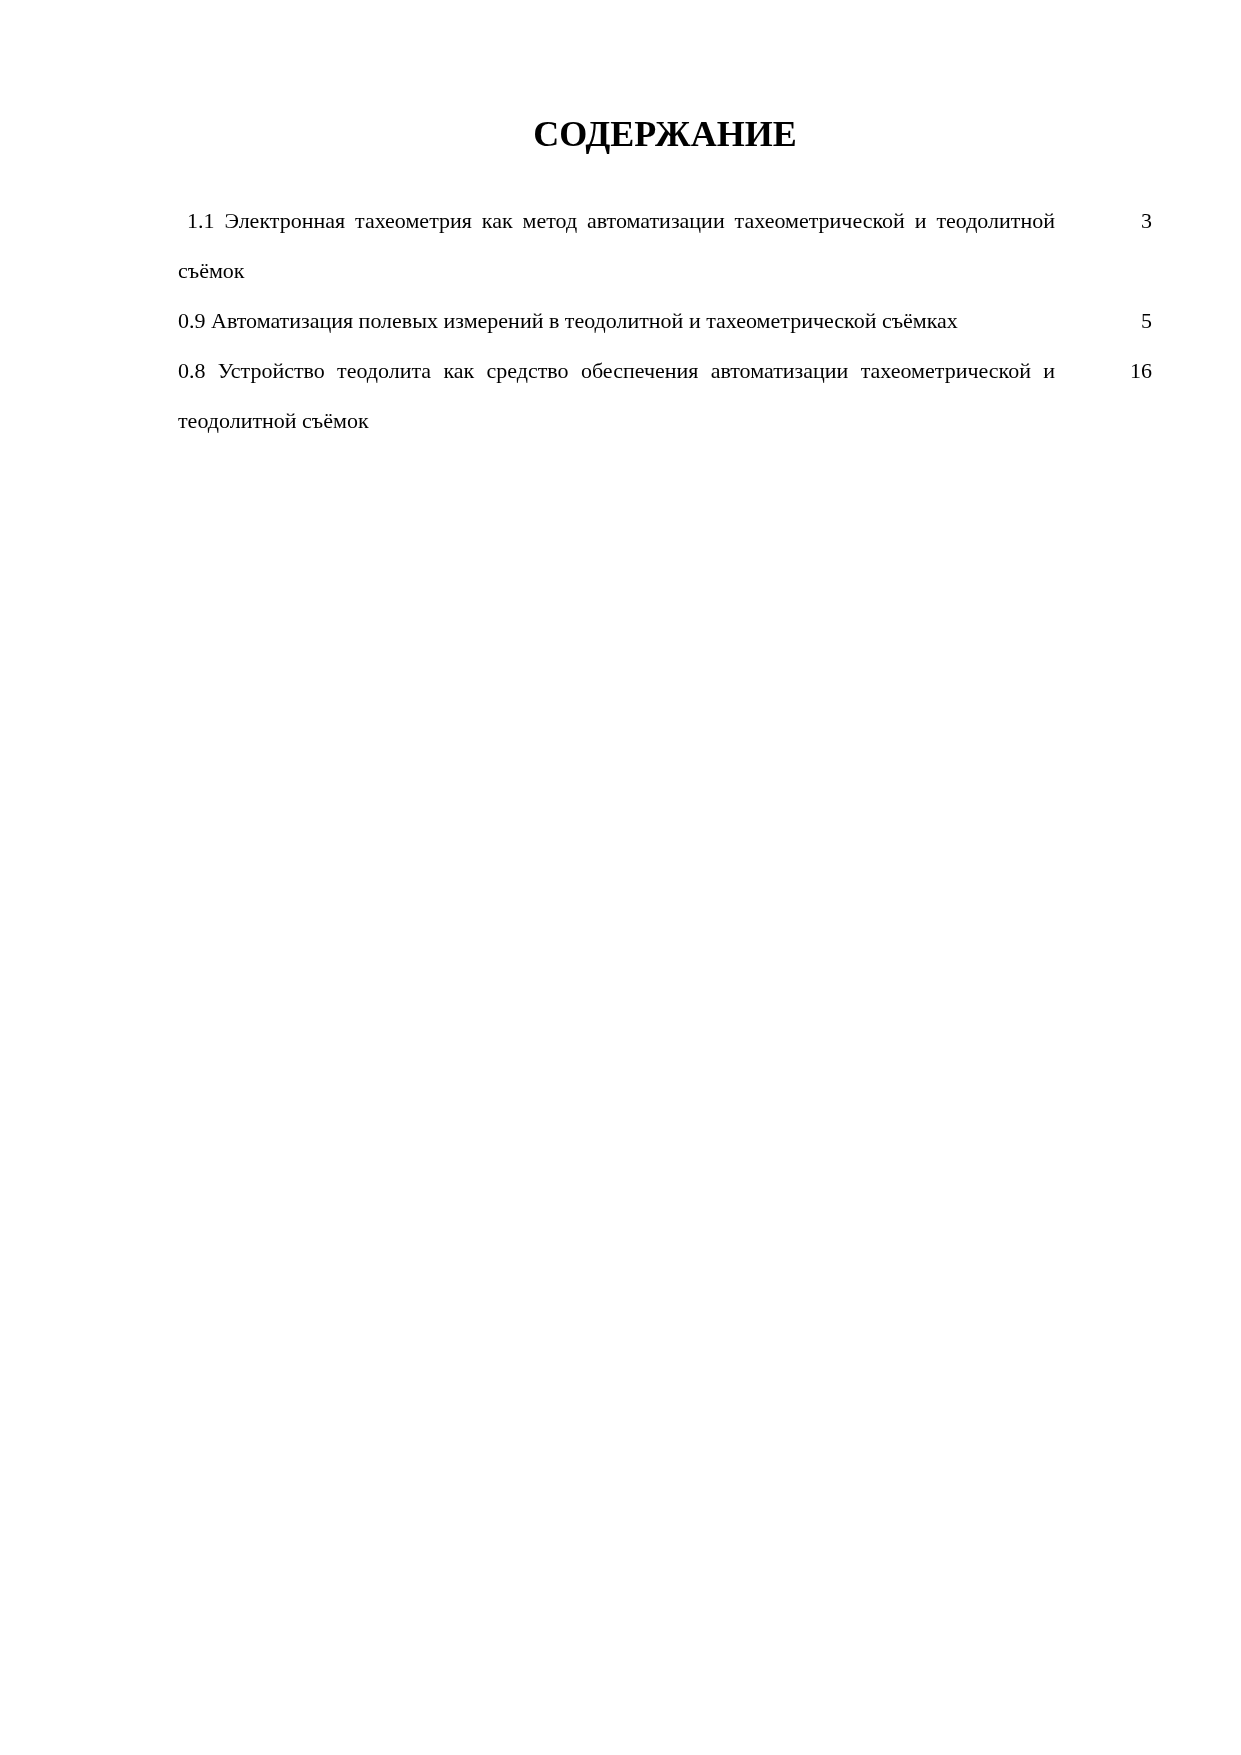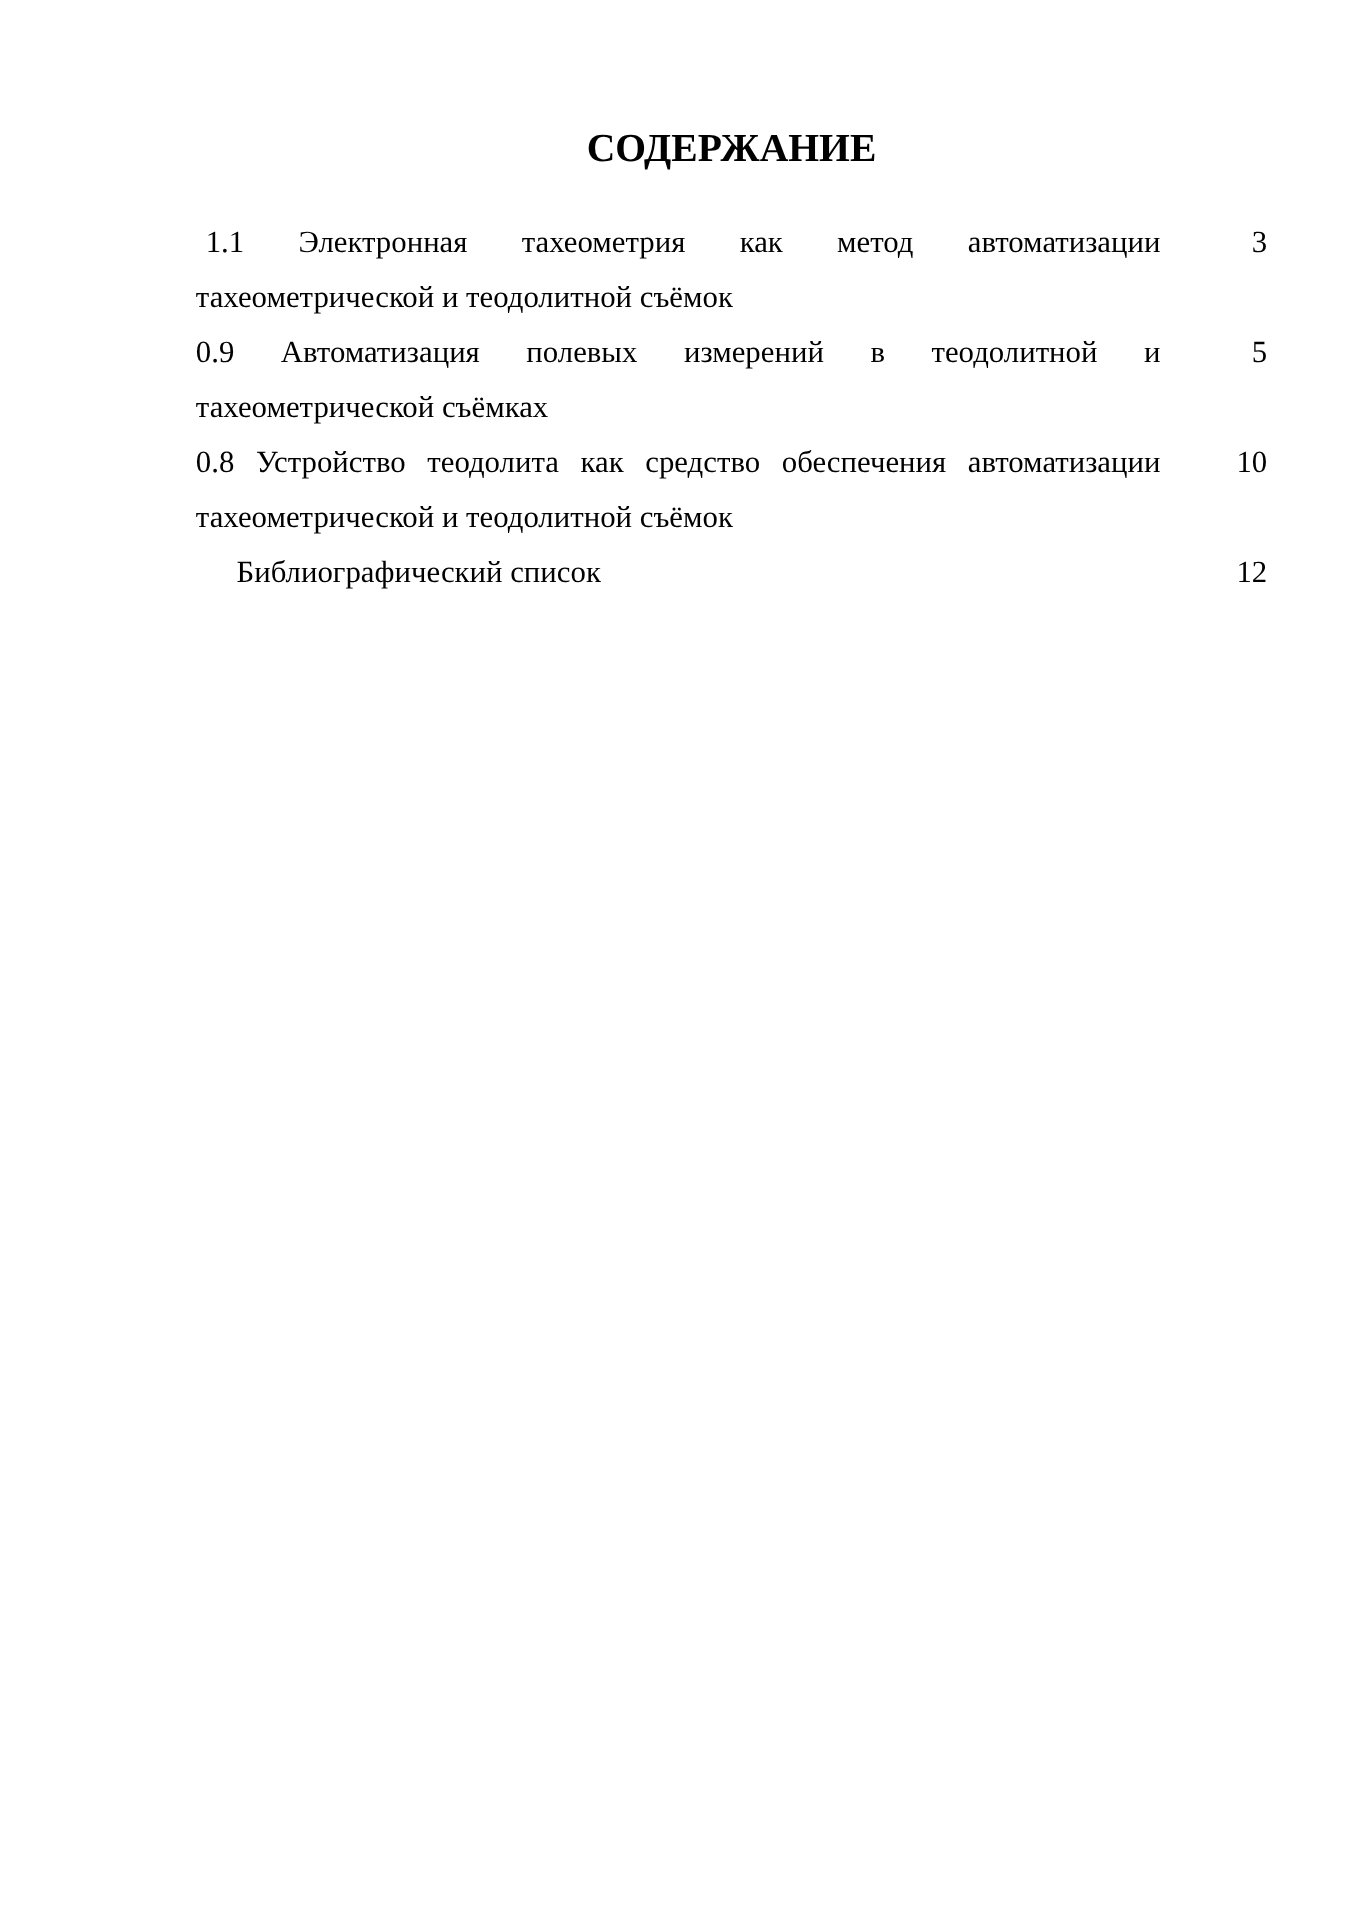--- a/index.html
+++ b/index.html
@@ -25,21 +25,21 @@
   .title {
     margin: 0;
     padding-top: 112px;
     font-size: 36px;
     font-weight: 700;
     line-height: 44px;
     text-align: center;
   }
   .toc {
     margin-top: 40px;
-    font-size: 28px;
+    font-size: 22px;
     line-height: 50px;
   }
   .toc-row {
     display: flex;
     align-items: flex-start;
   }
   .toc-text {
     margin: 0;
     width: 877px;
     text-align: justify;
@@ -73,25 +73,21 @@
       <span class="toc-page">3</span>
     </div>
 
     <div class="toc-row">
       <p class="toc-text">0.9 Автоматизация полевых измерений в теодолитной и тахеометрической съёмках</p>
       <span class="toc-page">5</span>
     </div>
 
     <div class="toc-row">
       <p class="toc-text">0.8 Устройство теодолита как средство обеспечения автоматизации тахеометрической и теодолитной съёмок</p>
-      <span class="toc-page">10</span>
+      <span class="toc-page">16</span>
     </div>
 
-    <div class="toc-row">
-      <p class="toc-text indent-lg">Библиографический список</p>
-      <span class="toc-page">12</span>
-    </div>
 
   </div>
 
   <div class="footer-page-number">2</div>
 
 </div>
 
 </body></html>

